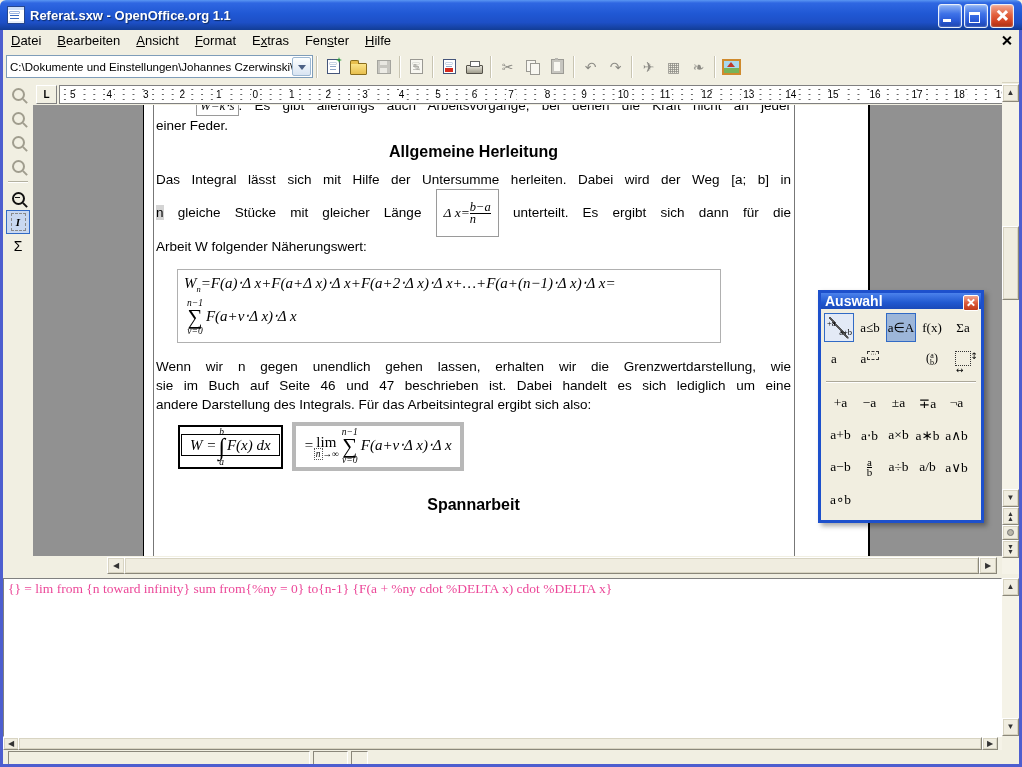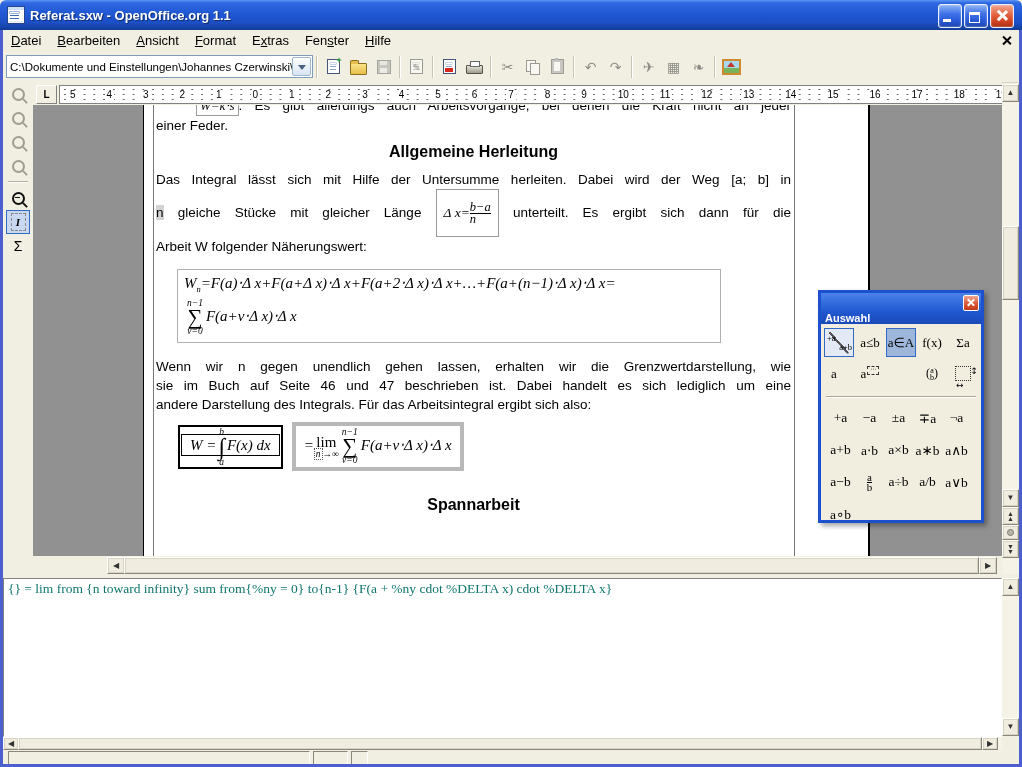--- a/index.html
+++ b/index.html
@@ -158,22 +158,22 @@
   #vs-pgdn{position:absolute;left:0;top:456px;width:15px;height:16px;flex-direction:column;}
   .dbl span{display:block;font-size:7px;line-height:5.5px;}
   #hscroll{position:absolute;left:3px;top:556px;width:999px;height:18px;background:#f1efe2;}
   #hs-left{position:absolute;left:104px;top:1px;width:16px;height:15px;}
   #hs-thumb{position:absolute;left:121px;top:1px;width:853px;height:15px;}
   #hs-right{position:absolute;left:976px;top:1px;width:16px;height:15px;}
 
   
   #palette{position:absolute;left:818px;top:290px;width:160px;height:227px;z-index:50;
     border:3px solid #1d50cc;background:#f1eee0;box-shadow:3px 3px 5px rgba(0,0,0,.35);}
-  #pal-title{height:31px;background:linear-gradient(to bottom,#4b82ec,#2058d0 60%,#1a49b8);
-    display:flex;align-items:flex-end;color:#fff;font-size:11px;font-weight:bold;padding-left:4px;position:relative;}
+  #pal-title{height:16px;background:linear-gradient(to bottom,#4b82ec,#2058d0 60%,#1a49b8);
+    display:flex;align-items:flex-start;color:#fff;font-size:14px;font-weight:bold;padding-left:4px;position:relative;}
   #pal-close{position:absolute;right:2px;top:2px;width:14px;height:14px;border-radius:2px;
     background:linear-gradient(#f0a893,#dd5b3a 50%,#c03a1a);border:1px solid #fff;}
   #pal-close::before,#pal-close::after{content:"";position:absolute;left:6px;top:2px;width:1.8px;height:9px;background:#fff;}
   #pal-close::before{transform:rotate(45deg);} #pal-close::after{transform:rotate(-45deg);}
   #pal-body{padding:4px 3px 0 3px;}
   .cat-row{display:grid;grid-template-columns:repeat(5,1fr);gap:1px;margin-bottom:2px;}
   .cat-btn{height:27px;display:flex;align-items:center;justify-content:center;
     font-family:"Liberation Serif",serif;font-size:13px;color:#000;position:relative;background:transparent;border:1px solid transparent;}
   .cat-btn.hl{background:#e3eaf6;border:1px solid #316ac5;}
   .cat-btn.pressed{background:#9db6d9;border:1px solid #316ac5;}
@@ -191,21 +191,21 @@
   .fmt-icon::after{content:"↔";position:absolute;left:0px;bottom:-10px;font-size:9px;font-family:"DejaVu Sans",sans-serif;}
   #pal-sep{height:1px;background:#aca899;border-bottom:1px solid #fff;margin:8px 2px 4px 2px;}
   .sym-row{display:flex;justify-content:flex-start;gap:0;padding:0 2px;height:32px;align-items:center;}
   .sym-btn{flex:0 0 29px;text-align:center;font-family:"Liberation Serif",serif;font-size:13.5px;color:#000;cursor:default;}
   .sfrac{display:inline-block;text-align:center;line-height:9px;font-size:11px;vertical-align:middle;}
   .sfrac .den{border-top:1px solid #000;display:block;}
 
   
   #cmdwin{position:absolute;left:3px;top:578px;width:997px;height:157px;background:#fff;
     border:1px solid;border-color:#808080 #fff #fff #808080;}
-  #cmd-text{padding:2px 4px;font-family:"Liberation Serif",serif;font-size:13.5px;color:#0f766e;}
+  #cmd-text{padding:2px 4px;font-family:"Liberation Serif",serif;font-size:13.5px;color:#ec4899;}
   #cmd-vscroll{position:absolute;left:1002px;top:578px;width:17px;height:158px;background:#f5f3e8;}
   #cv-up{position:absolute;left:0;top:0;width:15px;height:16px;}
   #cv-down{position:absolute;left:0;top:140px;width:15px;height:16px;}
   #cmd-hscroll{position:absolute;left:3px;top:737px;width:999px;height:13px;background:#f5f3e8;}
   #ch-left{position:absolute;left:0;top:0;width:14px;height:11px;}
   #ch-thumb{position:absolute;left:15px;top:0;width:962px;height:11px;}
   #ch-right{position:absolute;left:979px;top:0;width:14px;height:11px;}
   #cmd-corner{position:absolute;left:1002px;top:737px;width:17px;height:13px;background:#f1efe2;}
 
   

